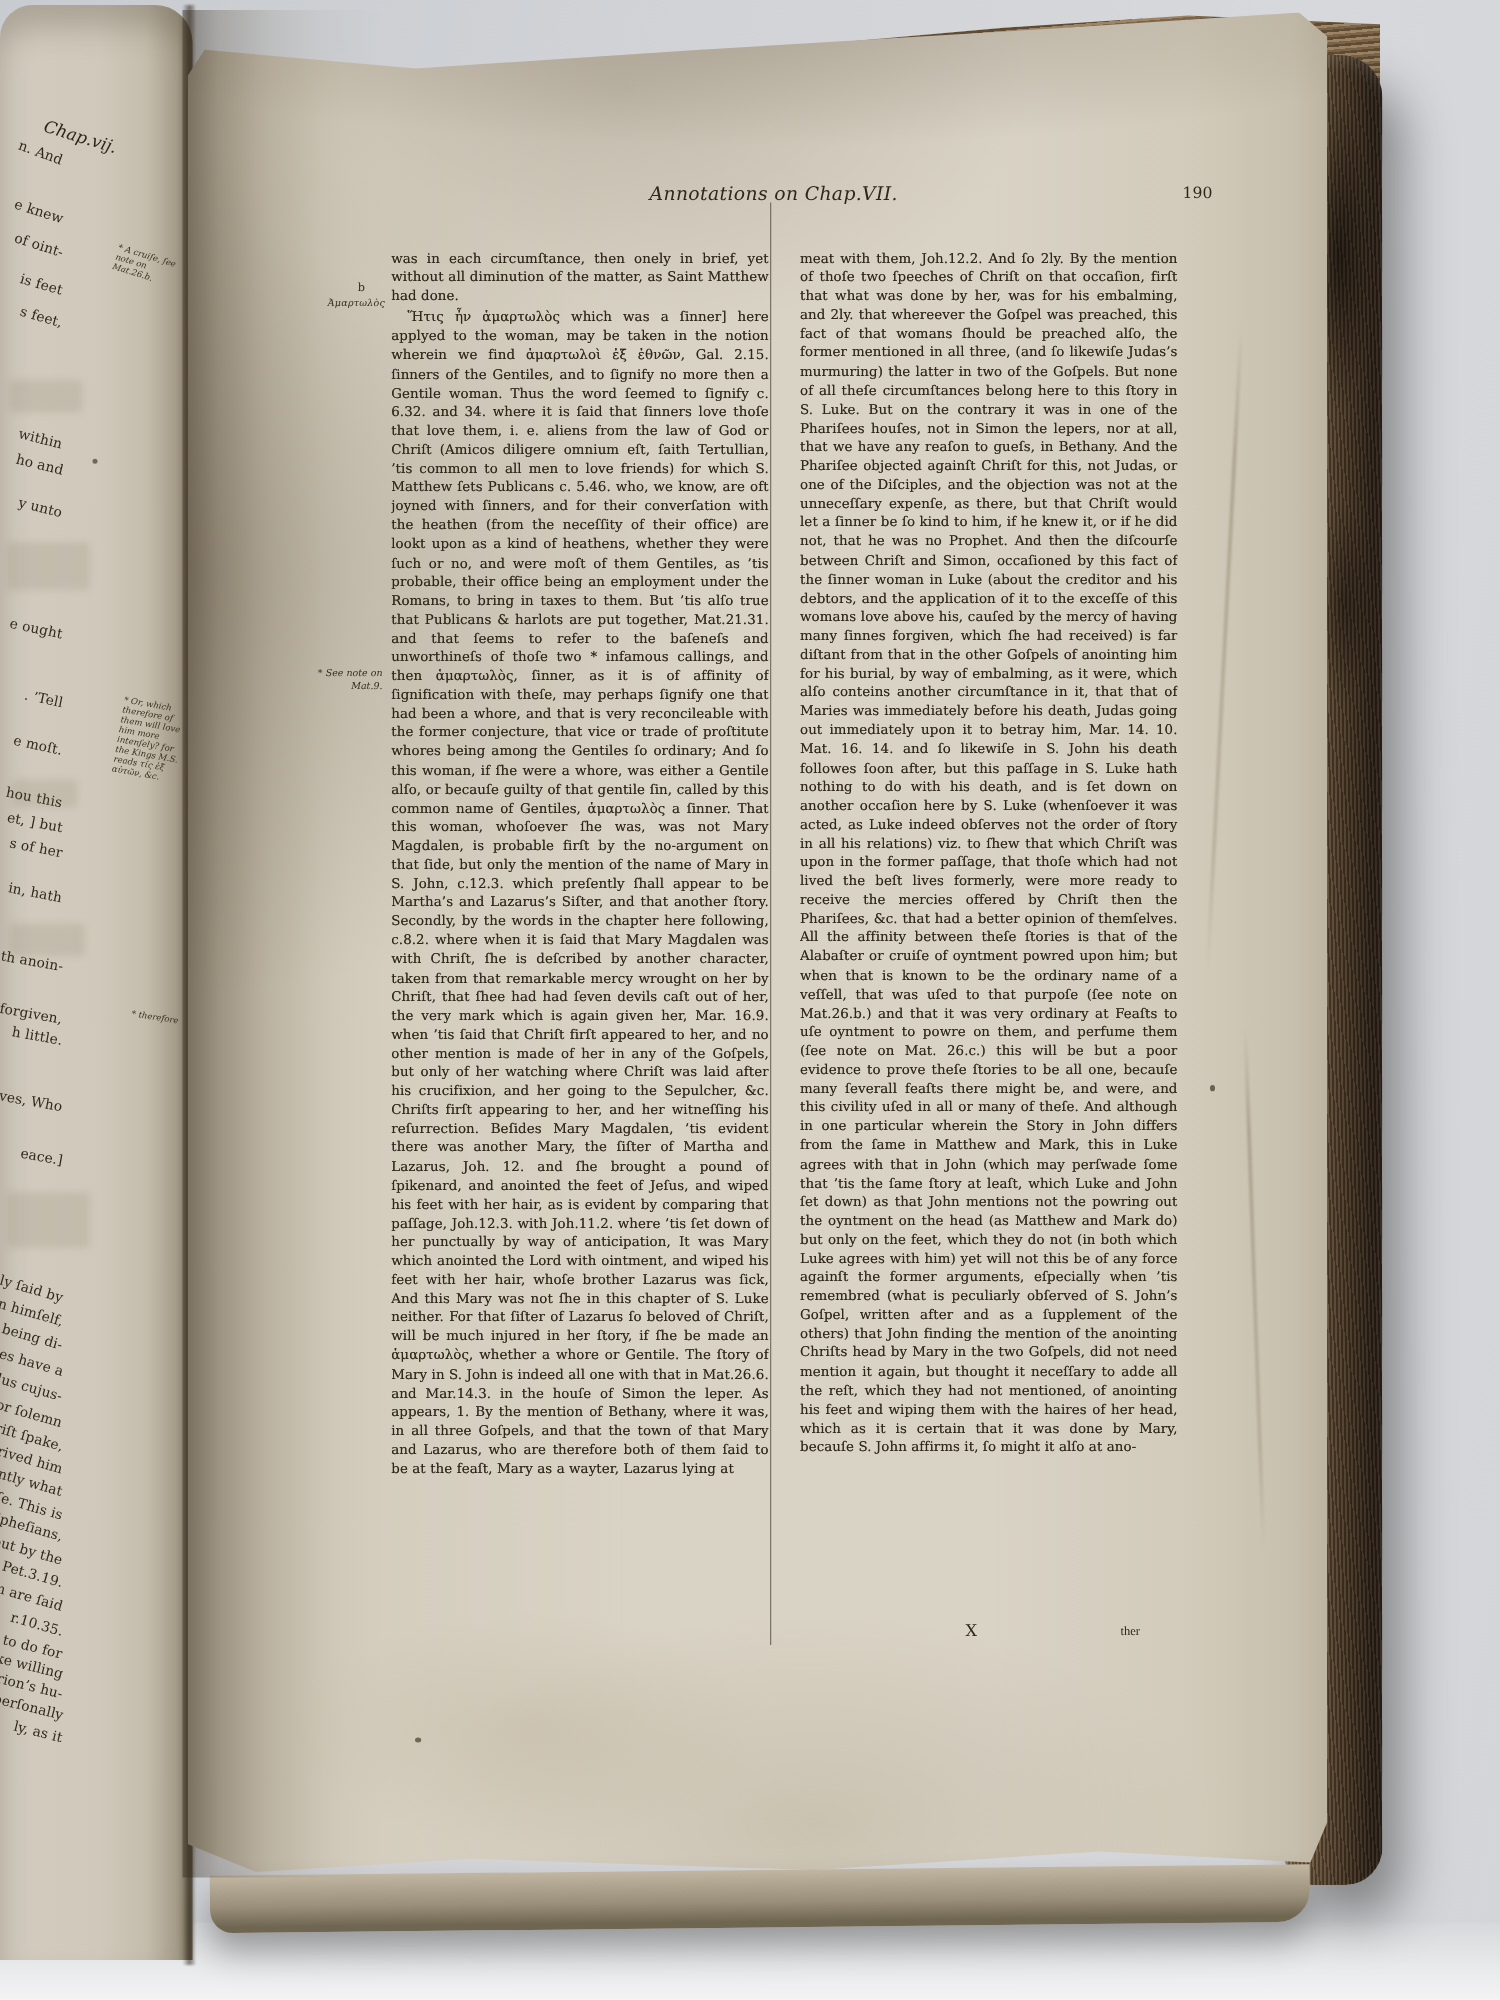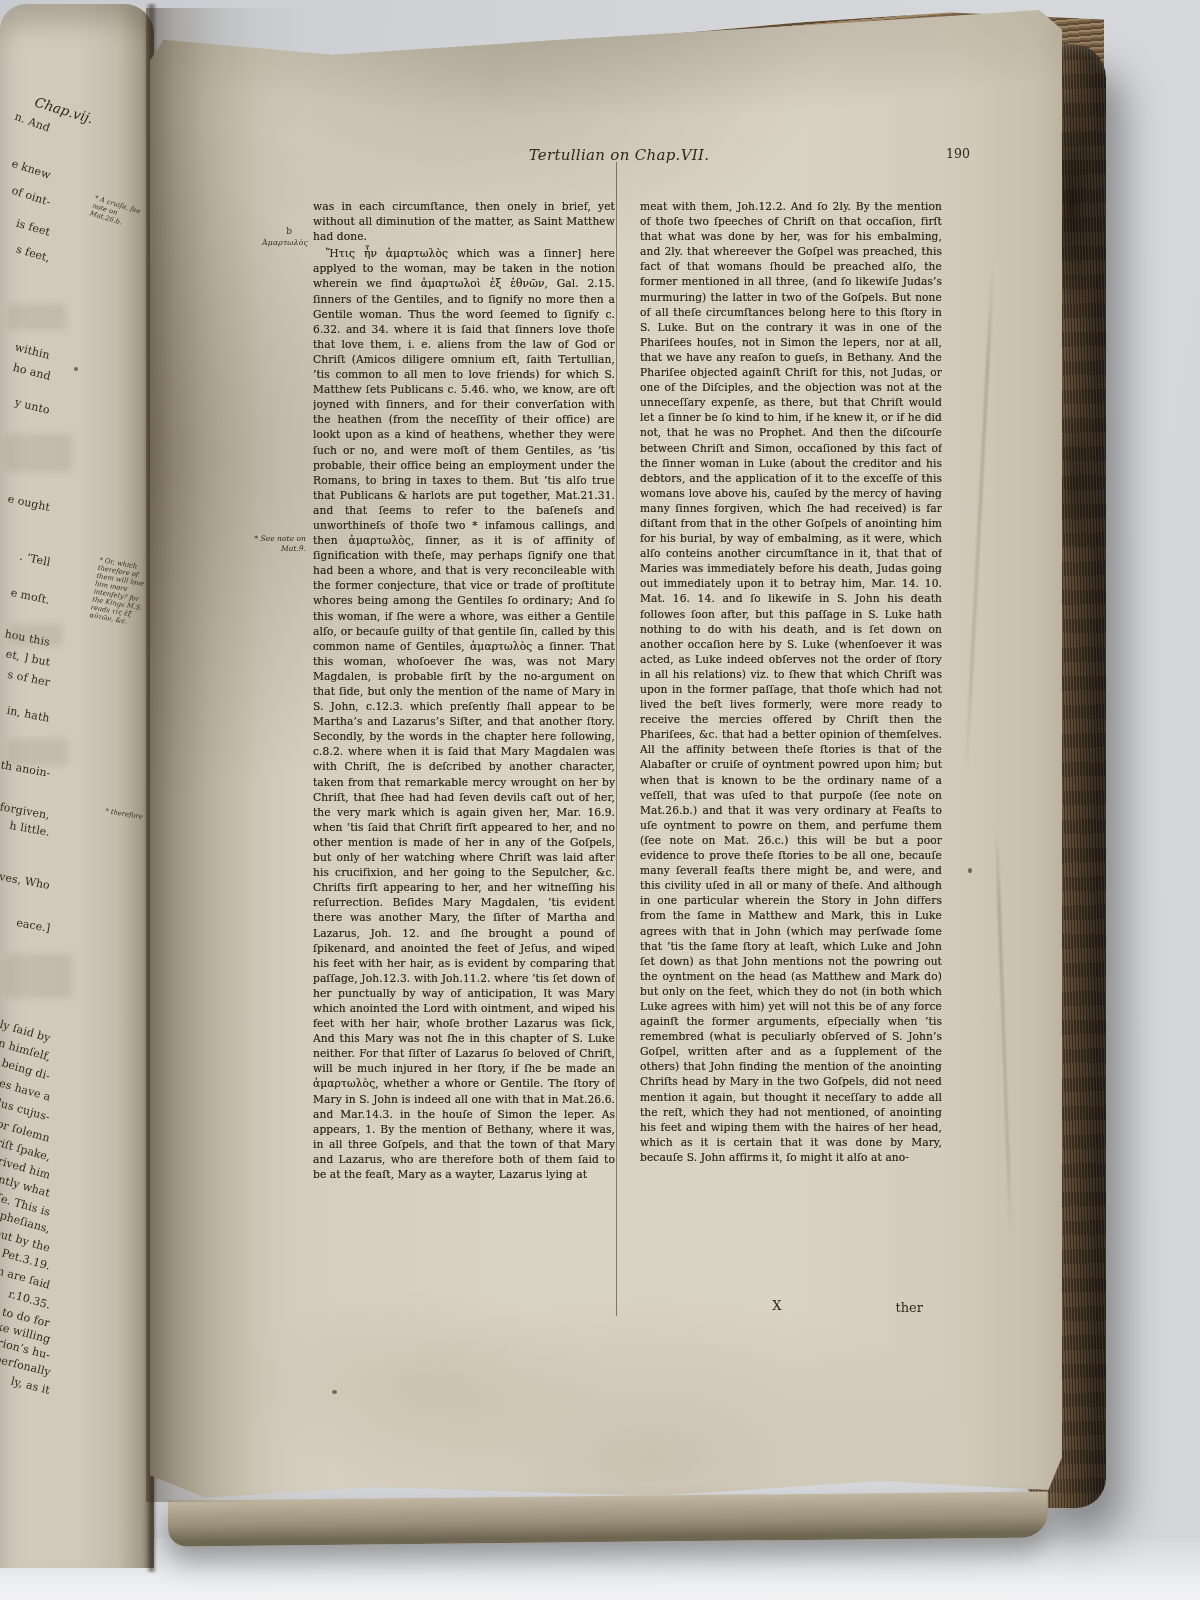--- a/index.html
+++ b/index.html
@@ -66,21 +66,21 @@
   .col-right{left:490px;}
   .col-rule{position:absolute;left:466px;top:152px;width:1px;height:1154px;
     background:rgba(50,40,28,0.55);}
   .mnote{position:absolute;width:68px;text-align:right;color:#342b1c;}
   .mnote-b{left:90px;top:216px;font-size:9px;line-height:11px;}
   .mnote-b .grk{display:block;font-size:7.6px;font-style:italic;letter-spacing:.2px;}
   .mnote-b .lbl{display:block;padding-right:16px;}
   .mnote-mat9{left:88px;top:524px;font-size:7.6px;line-height:9.5px;font-style:italic;}
   .sig-row{position:absolute;left:477px;top:1288px;width:300px;height:18px;}
   .signature{position:absolute;left:0;width:100%;text-align:center;font-size:13px;color:#2f2719;}
-  .catchword{position:absolute;right:4px;top:2px;font-size:13px;color:#2f2719;}
+  .catchword{position:absolute;right:15px;top:2px;font-size:10px;color:#2f2719;font-family:Liberation Serif, serif;}
   .wrinkle{position:absolute;width:3px;filter:blur(1px);
     background:linear-gradient(180deg,transparent,rgba(110,95,70,0.32) 20%,rgba(110,95,70,0.22) 80%,transparent);}
   .speck{position:absolute;background:#4a3c2a;border-radius:50%;}
 </style>
 </head>
 <body>
 
 <div class="scene">
   <div class="table-strip"></div>
   <div class="edges-top"></div>
@@ -138,21 +138,21 @@
     <div class="ghost" style="left:8px;top:300px;width:58px;height:26px;"></div>
     <div class="ghost" style="left:6px;top:430px;width:66px;height:38px;"></div>
     <div class="ghost" style="left:10px;top:620px;width:52px;height:22px;"></div>
     <div class="ghost" style="left:8px;top:735px;width:60px;height:26px;"></div>
     <div class="ghost" style="left:6px;top:950px;width:66px;height:44px;"></div>
     <div class="speck" style="left:74px;top:363px;width:4px;height:4px;opacity:.7;"></div>
     <div class="crease"></div>
   </div>
 
   <div class="main-page">
-    <div class="running-header">Tertullian on Chap.VII.</div>
+    <div class="running-header">Annotations on Chap.VII.</div>
     <div class="page-number">190</div>
 
     <div class="mnote mnote-b">
       <span class="lbl">b</span>
       <span class="grk">Ἀμαρτωλὸς</span>
     </div>
     <div class="mnote mnote-mat9">* See note on Mat.9.</div>
 
     <div class="col col-left">
         <p>was in each circumſtance, then onely in brief, yet without all diminution of the matter, as Saint Matthew had done.</p>

